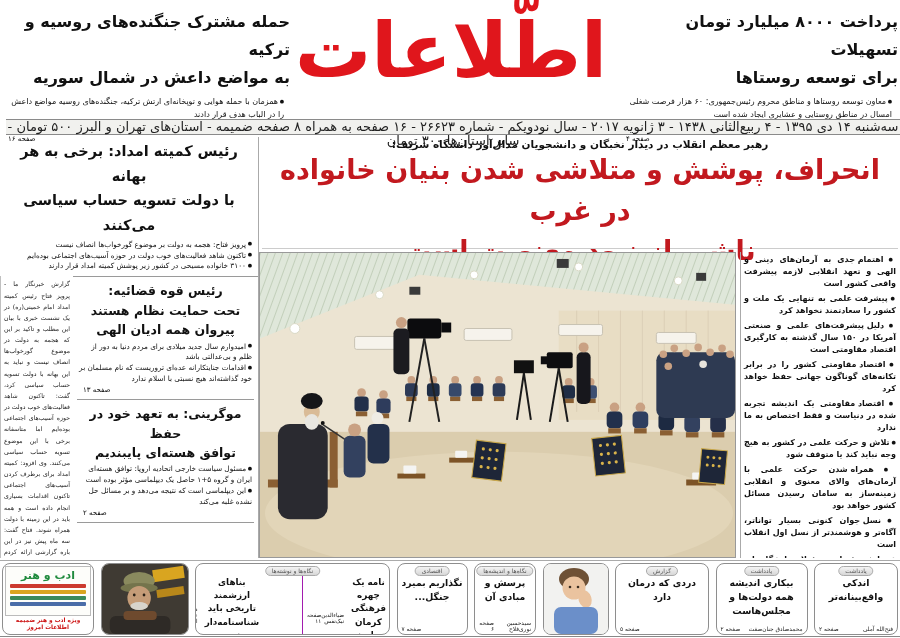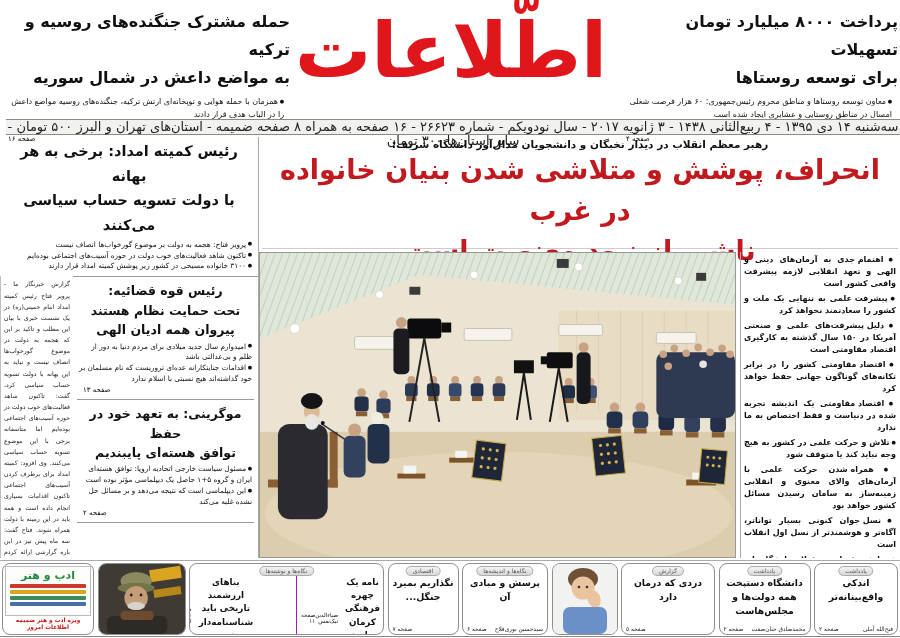--- a/index.html
+++ b/index.html
@@ -54,21 +54,21 @@
   .bx{position:relative;border:1px solid #8e8e8e;border-radius:8px;background:#fff;
       overflow:hidden;padding-top:12px;box-sizing:border-box;flex:none;}
   .pill{position:absolute;top:2px;left:50%;transform:translateX(-50%);
         background:linear-gradient(#f4f4f4,#d7d7d7);border:1px solid #aaa;border-radius:7px;
         font-size:6px;line-height:8px;height:8px;color:#555;padding:0 6px;white-space:nowrap;}
   .bx-title{font-size:9.3px;font-weight:bold;text-align:center;line-height:1.5;padding:0 3px;}
   .bx-meta{position:absolute;bottom:2px;left:4px;right:4px;display:flex;
            justify-content:space-between;font-size:5.8px;color:#222;}
   .bx-meta.single{justify-content:flex-end;}
   .w84{width:84px}.w92{width:92px}.w94{width:94px}.w66{width:66px}
-  .w70{width:86px}.w71{width:71px}.w195{width:195px}.w88{width:88px}
+  .w70{width:62px}.w71{width:71px}.w195{width:195px}.w88{width:88px}
   .bx.photo{padding:0;}
   .bx.photo svg{display:block;width:100%;height:100%;}
   .bx.wide{display:flex;}
   .entry{flex:1;display:flex;flex-direction:row;padding-bottom:10px;}
   .entry-r{border-left:1px solid #a21caf;margin-left:40px;}
   .entry .bx-title{font-size:8.8px;}
   .entry .em{position:static;margin-top:auto;padding:0 4px;display:flex;justify-content:space-between;font-size:5.6px;}
   .bx.ad{padding:2px;display:flex;flex-direction:column;}
   .ad-cover{flex:1;border:1px solid #bbb;background:#fdfdfa;position:relative;overflow:hidden;}
   .ad-title{font-size:11px;font-weight:bold;color:#1f8a3d;text-align:center;margin-top:2px;}
@@ -316,21 +316,21 @@
       <div class="pill">یادداشت</div>
       <div class="bx-title">اندکی واقع‌بینانه‌تر</div>
       <div class="bx-meta">
         <span>فتح‌الله آملی</span>
         <span>صفحه ۲</span>
       </div>
     </div>
 
     <div class="bx w92">
       <div class="pill">یادداشت</div>
-      <div class="bx-title">دانشگاه دستپخت همه دولت‌ها و مجلس‌هاست</div>
+      <div class="bx-title">بیکاری اندیشه همه دولت‌ها و مجلس‌هاست</div>
       <div class="bx-meta">
         <span>محمدصادق جنان‌صفت</span>
         <span>صفحه ۲</span>
       </div>
     </div>
 
     <div class="bx w94">
       <div class="pill">گزارش</div>
       <div class="bx-title">دردی که درمان دارد</div>
       <div class="bx-meta single">

